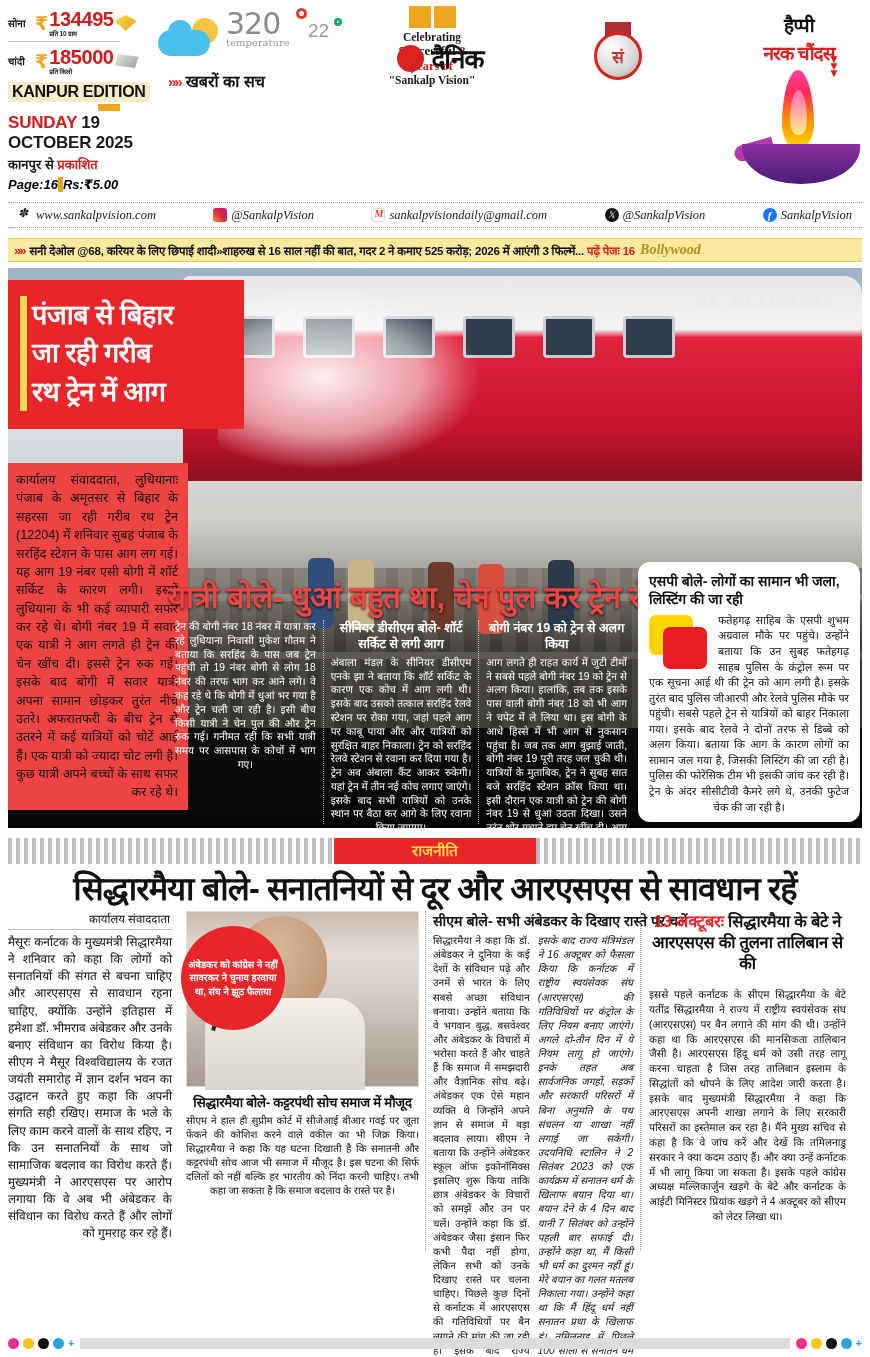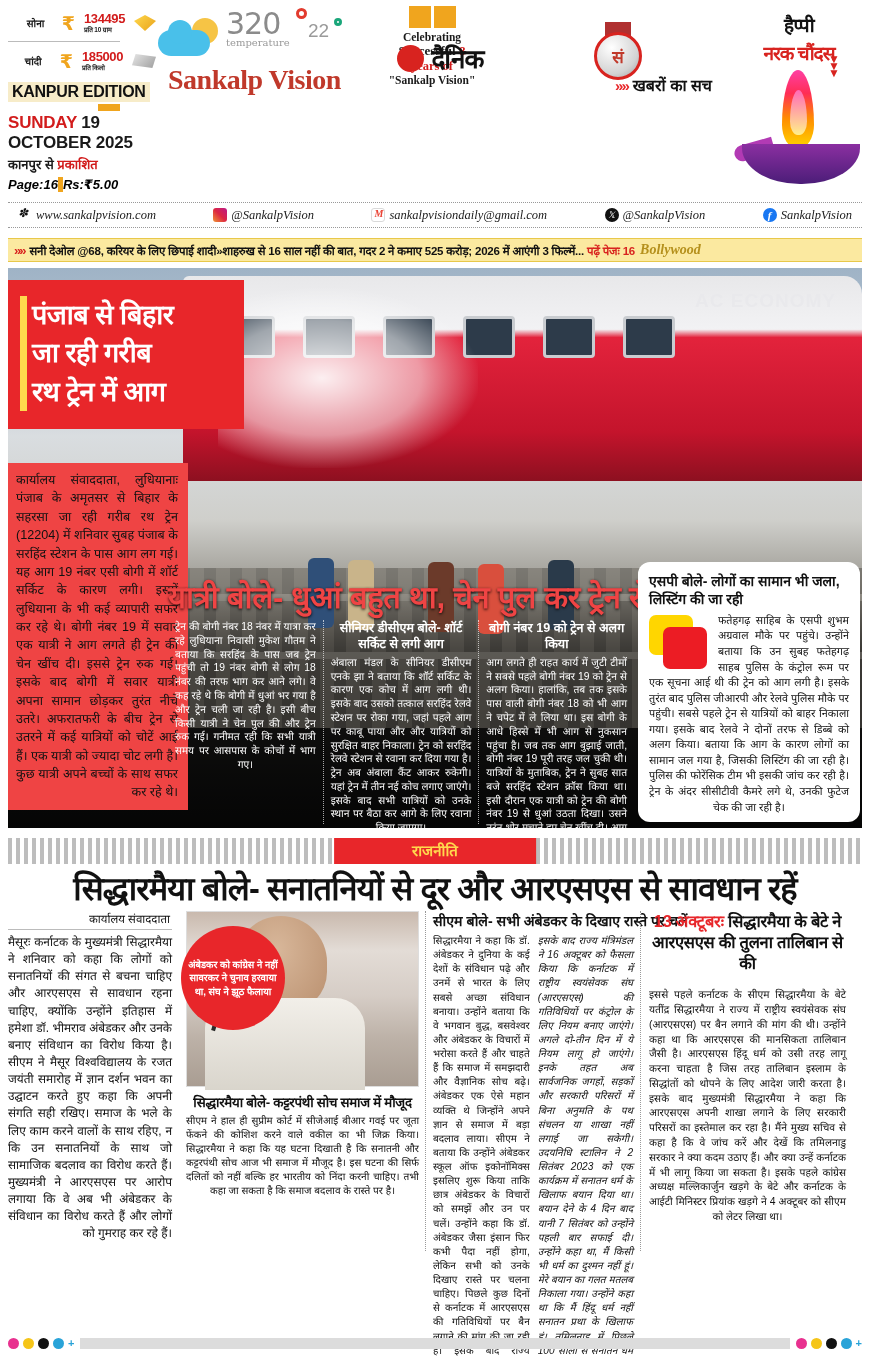--- a/index.html
+++ b/index.html
@@ -8,24 +8,24 @@
     background: #ffffff;
     font-family: "Liberation Sans", "DejaVu Sans", sans-serif;
     overflow: hidden;
   }
   .page { position: relative; width: 870px; height: 1357px; background:#fff; }
 
   
   .masthead { position: relative; height: 232px; padding: 4px 8px 0 8px; }
 
   .mh-left { position: absolute; left: 8px; top: 6px; width: 148px; }
-  .rate-row { display: flex; align-items: center; gap: 9px; height: 34px; justify-content: flex-end; }
+  .rate-row { display: flex; align-items: center; gap: 1px; height: 34px; }
   .rate-label { font-size: 10px; font-weight: bold; color:#1a1a1a; width:26px;}
   .rupee { color:#f0a51e; font-size: 19px; font-weight: bold; line-height:1; }
-  .rate-num { font-size: 13px; font-weight: bold; color:#d21c1c; letter-spacing:-.4px; line-height:1;}
+  .rate-num { font-size: 20px; font-weight: bold; color:#d21c1c; letter-spacing:-.4px; line-height:1;}
   .rate-sub { font-size: 6.5px; font-weight: bold; color:#1a1a1a; letter-spacing:-.2px;}
   .rate-divider { border-bottom:1px solid #bbb; margin: 1px 0 2px 0; width:112px;}
   .gold-ico { width:22px;height:16px;background:linear-gradient(135deg,#ffd84d,#e8a21a); clip-path: polygon(50% 0,100% 38%,50% 100%,0 38%); }
   .silver-ico{ width:24px;height:14px;background:linear-gradient(135deg,#e6e6e6,#9e9e9e); clip-path: polygon(15% 0,100% 20%,85% 100%,0 80%); }
 
   .kanpur-edition {
     margin-top:4px; background:#f7ecc9; display:inline-block;
     font-size: 16px; font-weight: bold; color:#111; padding:1px 4px; letter-spacing:-.3px;
     font-variant: small-caps;
   }
@@ -278,21 +278,20 @@
       <div class="cel-3">years of</div>
       <div class="cel-4">"Sankalp Vision"</div>
     </div>
 
     <div class="logo-wrap">
       <div class="logo-dainik">
         <span class="dot-red"></span>
         <span class="dainik">दैनिक</span>
       </div>
       <div style="display:flex;align-items:flex-end;justify-content:space-between;padding:0 48px;">
-        <div class="logo-sub">Sankalp Vision</div>
         <div style="display:flex;align-items:center;gap:5px;">
           <span style="color:#e8262a;font-weight:bold;font-size:15px;letter-spacing:-2px;">»»</span>
           <span style="font-size:16px;font-weight:bold;color:#111;">खबरों का सच</span>
         </div>
       </div>
     </div>
 
     <div class="badge-emblem">
       <div class="emb-ribbon"></div>
       <div class="emb-circle">

